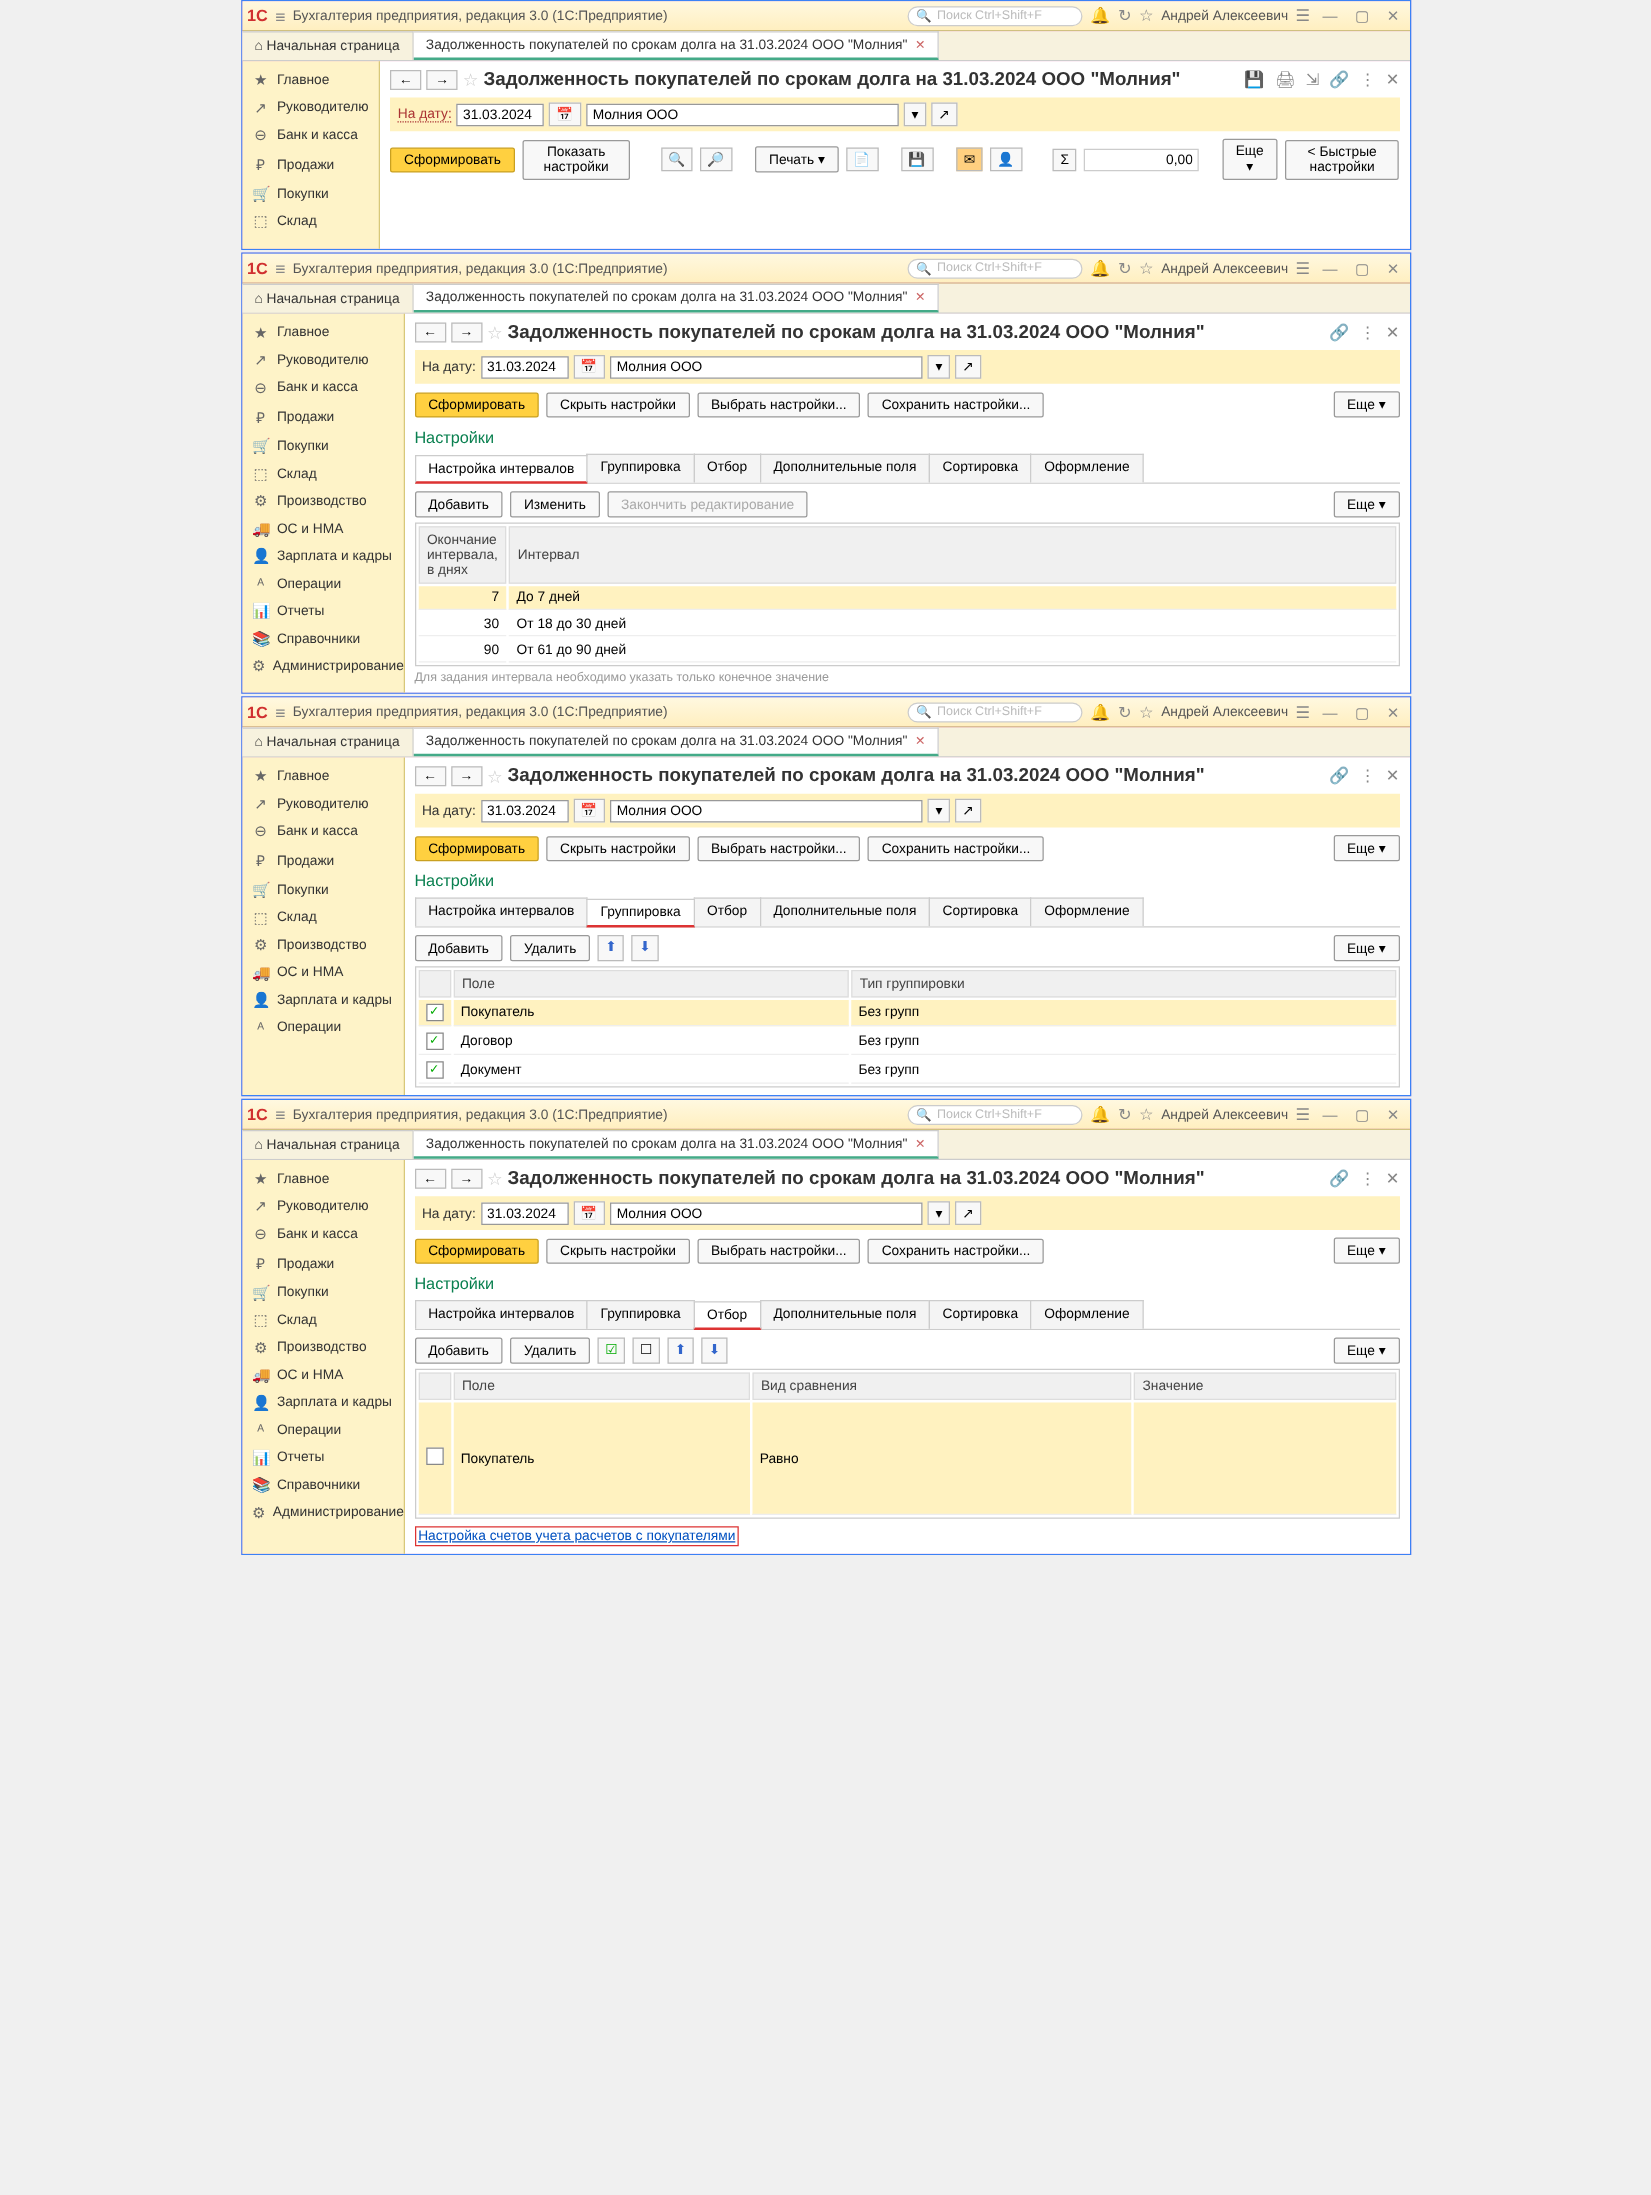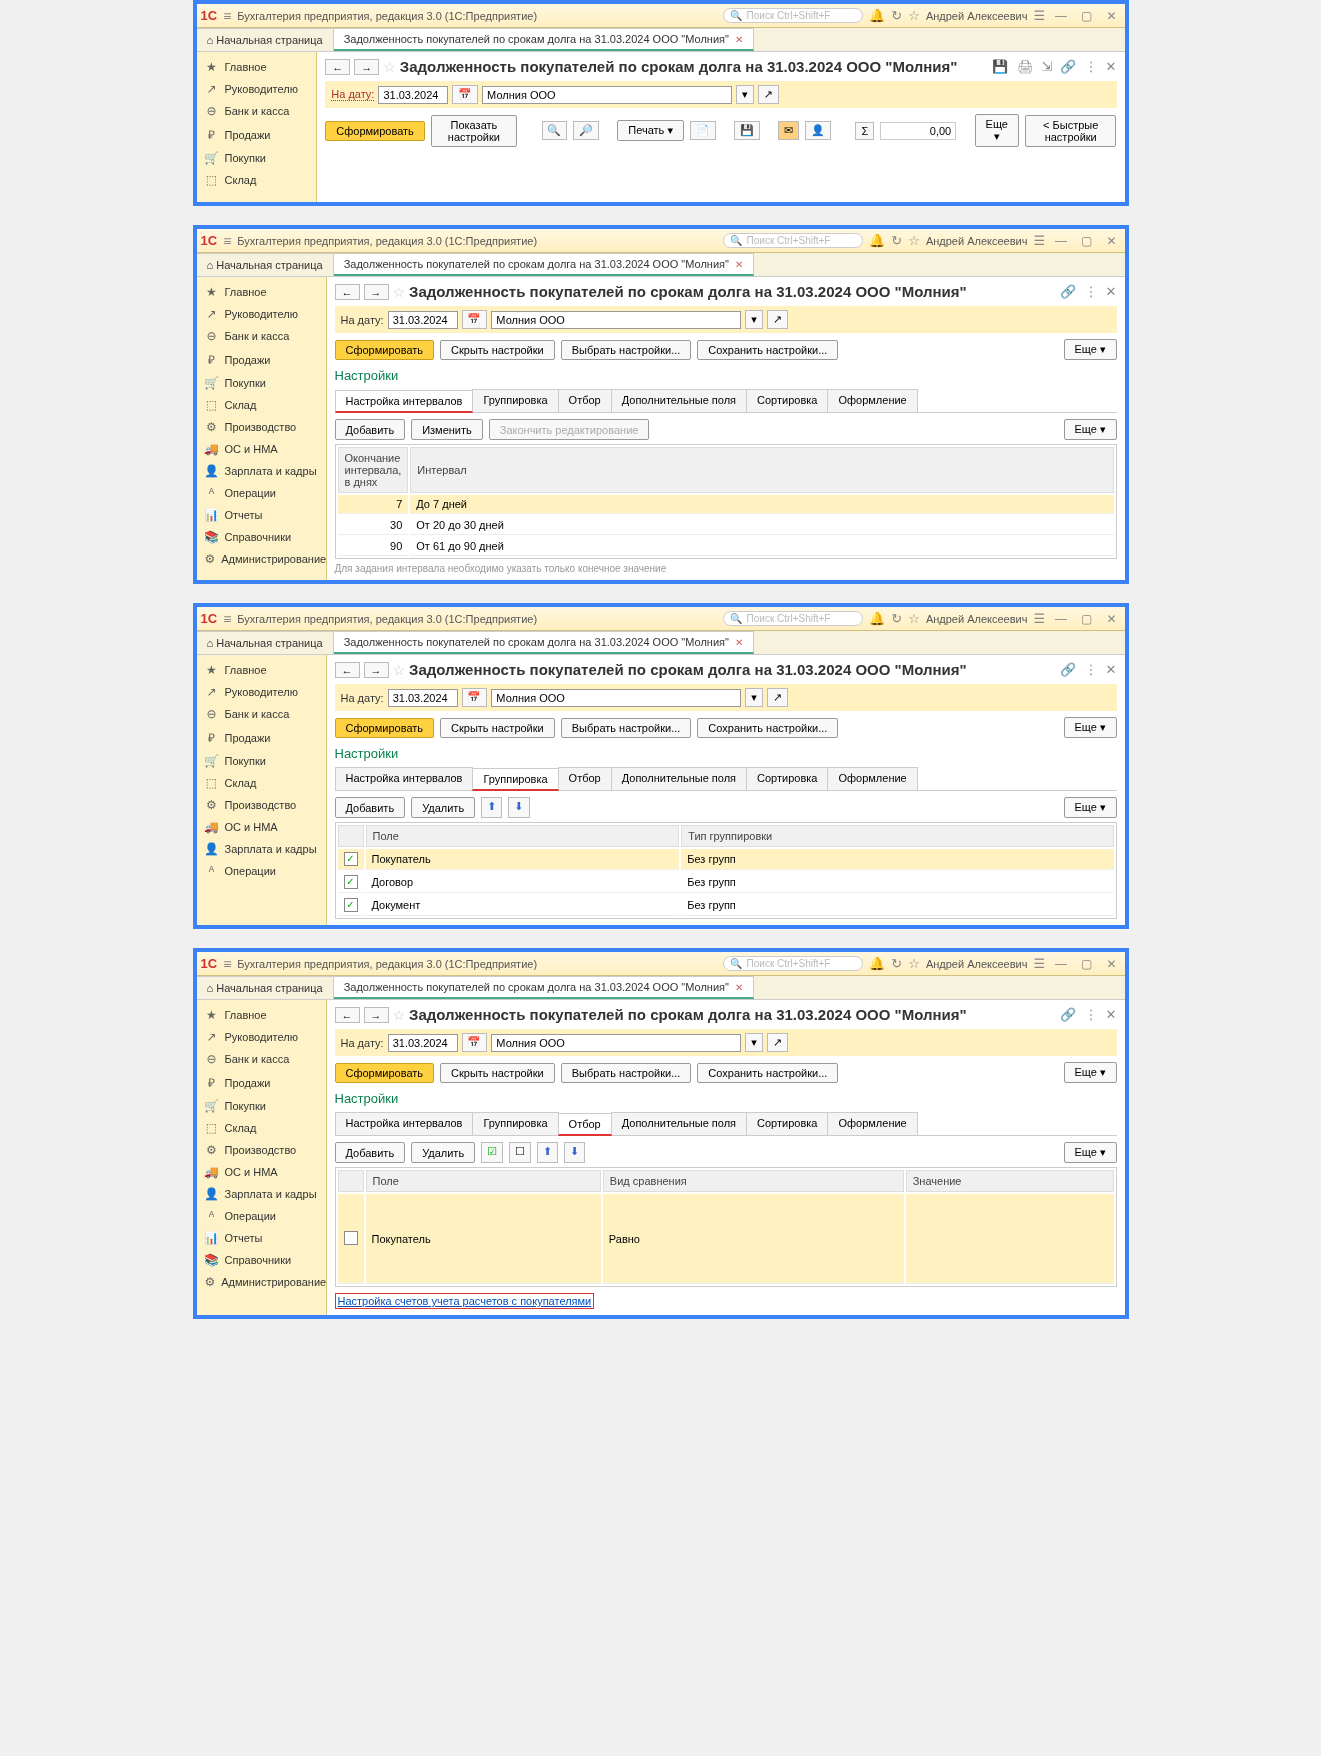--- a/index.html
+++ b/index.html
@@ -1,17 +1,17 @@
 <!DOCTYPE html>
 <html><head>
 <meta charset="utf-8">
 <style>
 * { margin:0; padding:0; box-sizing:border-box; font-family:Arial,sans-serif; }
 body { background:#f0f0f0; font-size:11px; }
-.shot { width:936px; margin:0 auto 19px; background:#f9a8d4; border:4px solid #3b82f6; }
+.shot { width:936px; margin:0 auto 2px; background:#f9a8d4; border:1px solid #3b82f6; }
 .titlebar { display:flex; align-items:center; background:linear-gradient(#fff8e0,#ffefc0); height:24px; padding:0 4px; gap:6px; border-bottom:1px solid #d0c080; }
 .logo1c { color:#d03030; font-weight:bold; font-size:13px; }
 .burger { font-size:14px; color:#888; cursor:pointer; }
 .titlebar-text { color:#555; font-size:11px; }
 .titlebar-spacer { flex:1; }
 .search-box { border:1px solid #ccc; border-radius:10px; padding:1px 6px; color:#bbb; font-size:10px; display:flex; align-items:center; gap:4px; background:#fff; width:140px; }
 .tb-icon { color:#888; font-size:13px; cursor:pointer; }
 .user-name { color:#555; font-size:11px; }
 .win-btn { font-size:12px; color:#888; padding:0 4px; cursor:pointer; }
 .tabstrip { display:flex; height:24px; border-bottom:1px solid #ccc; background:#f7f2de; }
@@ -29,21 +29,21 @@
 .star { color:#ccc; font-size:14px; cursor:pointer; }
 .page-title { font-size:15px; font-weight:bold; color:#333; flex:1; }
 .head-icons { display:flex; gap:8px; }
 .row-params { display:flex; align-items:center; gap:4px; background:#fff2c0; padding:4px 6px; margin-bottom:6px; }
 .lbl { color:#a33; border-bottom:1px dotted #a33; font-size:11px; }
 .inp { border:1px solid #999; padding:2px 4px; font-size:11px; background:#fff; }
 .btn { border:1px solid #999; padding:3px 10px; font-size:11px; background:#f8f8f8; cursor:pointer; border-radius:2px; }
 .btn.yellow { background:#ffd040; border-color:#c9a020; }
 .row-actions { display:flex; align-items:center; gap:6px; margin-bottom:8px; }
 .icon-btn { border:1px solid #bbb; padding:2px 5px; background:#f8f8f8; cursor:pointer; font-size:11px; }
-.num-field { border:1px solid #ccc; padding:2px 4px; width:76px; text-align:right; font-size:11px; }
+.num-field { border:1px solid #ccc; padding:2px 4px; width:92px; text-align:right; font-size:11px; }
 .info-box { border:1px solid #ccc; padding:16px 20px; margin:10px 8px; box-shadow:2px 2px 4px #ccc; display:inline-block; font-size:11px; color:#333; }
 .settings-header { color:#0a8050; font-size:13px; margin:6px 0; }
 .subtabs { display:flex; border-bottom:1px solid #ccc; margin-bottom:6px; }
 .subtab { padding:4px 10px; border:1px solid #ccc; border-bottom:none; margin-right:-1px; background:#f4f4f4; font-size:11px; cursor:pointer; }
 .subtab.active { background:#fff; border-bottom:2px solid #d33; position:relative; top:1px; }
 .row-tblactions { display:flex; gap:6px; margin-bottom:4px; }
 .data-table { width:100%; border:1px solid #ccc; font-size:11px; }
 .data-table th { background:#f0f0f0; text-align:left; padding:4px 6px; border:1px solid #ddd; font-weight:normal; color:#444; }
 .data-table td { padding:3px 6px; border-bottom:1px solid #eee; }
 .data-table tr.sel td { background:#fff2c0; }
@@ -288,21 +288,21 @@
      <th>Интервал</th>
     </tr>
           </thead>
     <tbody id="int-body">
             <tr class="sel">
               <td class="col-narrow">7</td>
               <td>До 7 дней</td>
             </tr>
             <tr>
               <td class="col-narrow">30</td>
-              <td>От 20 до 30 дней</td>
+              <td>От 18 до 30 дней</td>
             </tr>
             <tr>
               <td class="col-narrow">90</td>
               <td>От 61 до 90 дней</td>
             </tr>
           </tbody>
    </table>
    <div class="hint">Для задания интервала необходимо указать только конечное значение</div>
   </div>
  </div>

